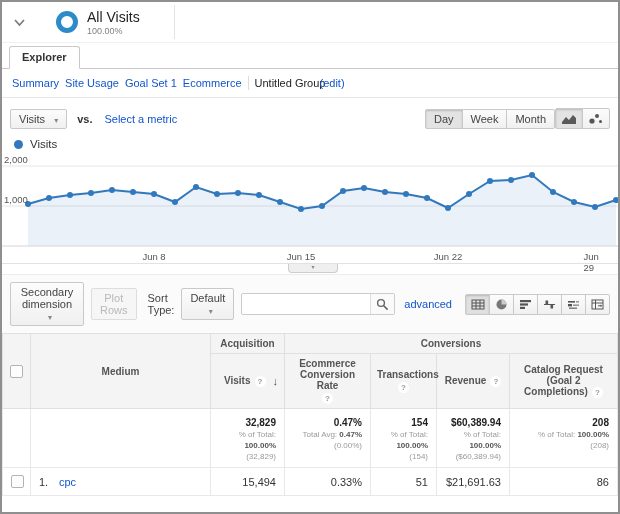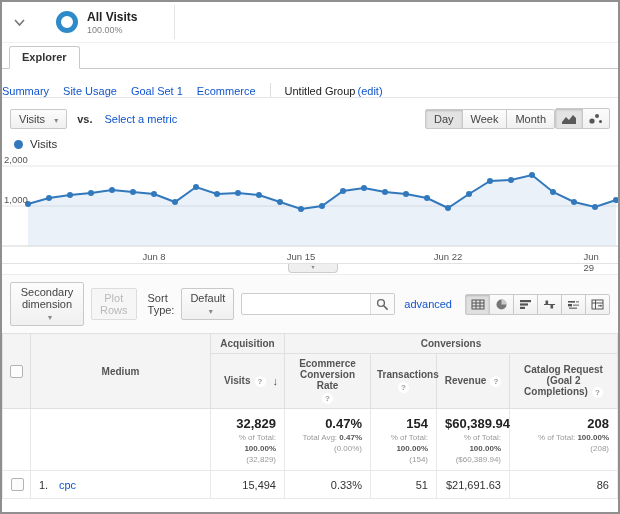--- a/index.html
+++ b/index.html
@@ -4,31 +4,31 @@
 <style>
   html,body{margin:0;padding:0;background:#fff;}
   .frame{position:relative;width:620px;height:514px;box-sizing:border-box;border:2px solid #8f8f8f;
          background:#fff;overflow:hidden;font-family:"Liberation Sans",sans-serif;font-size:11px;color:#333;}
 
   
   .seg-bar{height:40px;display:flex;align-items:center;position:relative;border-bottom:1px solid #f1f1f1;}
   .chev-btn{width:34px;background:none;border:none;cursor:pointer;padding:0;text-align:center;}
   .seg-card{display:flex;align-items:center;gap:9px;padding-left:20px;cursor:pointer;}
   .donut{width:12px;height:12px;border:5px solid #2e8bc9;border-radius:50%;display:inline-block;}
-  .seg-title{font-weight:bold;font-size:12px;color:#222;}
+  .seg-title{font-weight:normal;font-size:14px;color:#222;}
   .seg-pct{font-size:9px;color:#808080;margin-top:1px;}
   .seg-div{position:absolute;left:172px;top:3px;bottom:3px;width:1px;background:#e3e3e3;}
 
   
   .tabstrip{height:25px;border-bottom:1px solid #c9c9c9;padding-left:7px;display:flex;align-items:flex-end;}
   .tab{border:1px solid #c9c9c9;border-bottom:1px solid #fff;background:#fff;border-radius:3px 3px 0 0;
        padding:4px 12px 5px;font-weight:bold;color:#333;position:relative;top:1px;cursor:pointer;}
 
   
-  .subnav{height:28px;display:flex;align-items:flex-end;border-bottom:1px solid #e6e6e6;gap:14px;}
+  .subnav{height:28px;display:flex;align-items:center;border-bottom:1px solid #e6e6e6;padding-left:10px;gap:6px;}
   .lnk{color:#1155cc;text-decoration:none;cursor:pointer;}
   .vsep{width:1px;height:14px;background:#ddd;}
   .grp-name{color:#222;}
 
   
   .mtoolbar{display:flex;align-items:center;padding:10px 8px 6px 8px;}
   .btn{border:1px solid #c9c9c9;border-radius:2px;background:linear-gradient(#fcfcfc,#f0f0f0);
        padding:3px 8px;font-size:11px;color:#444;cursor:pointer;font-family:inherit;}
   .dd-arrow{color:#888;font-size:8px;margin-left:6px;}
   .vs{margin:0 12px 0 10px;font-weight:bold;color:#333;}
@@ -76,21 +76,21 @@
   table.data th{background:#f4f4f4;border:1px solid #e0e0e0;font-size:10px;color:#555;font-weight:bold;
                 padding:4px 6px;text-align:center;vertical-align:middle;}
   th.grp-hdr{text-align:left;font-size:10.5px;color:#444;padding:5px 8px;margin-top:28px;}
   th.dim-col{text-align:left;padding-left:30px;font-size:10.5px;color:#444;}
   .help{display:inline-block;width:11px;height:11px;line-height:11px;border-radius:50%;background:#fff;
         color:#999;font-size:8px;font-weight:bold;text-align:center;margin-left:4px;vertical-align:middle;cursor:pointer;}
   .help.blk{display:block;margin:2px auto 0;}
   .sort-arr{float:right;color:#555;font-size:11px;cursor:pointer;}
   table.data td{border:1px solid #e8e8e8;background:#fff;padding:4px 8px;font-size:11px;vertical-align:middle;}
   tr.totals td{text-align:right;vertical-align:top;padding:7px 8px 5px;}
-  .tot-val{font-size:13px;font-weight:bold;color:#222;}
+  .tot-val{font-size:10px;font-weight:bold;color:#222;}
   .tot-sub{display:block;font-size:8px;color:#9a9a9a;margin-top:2px;line-height:1.35;}
   .tot-strong{color:#555;font-weight:bold;}
   tr.datarow td{height:19px;}
   td.num{text-align:right;}
   .rank{color:#333;display:inline-block;width:20px;}
   .mlink{color:#1155cc;text-decoration:none;cursor:pointer;}
   .cbx{display:block;width:11px;height:11px;border:1px solid #b3b3b3;border-radius:2px;background:#fcfcfc;margin:0 auto;cursor:pointer;}
   td.cb-cell{text-align:center;}
 </style>
 </head>

